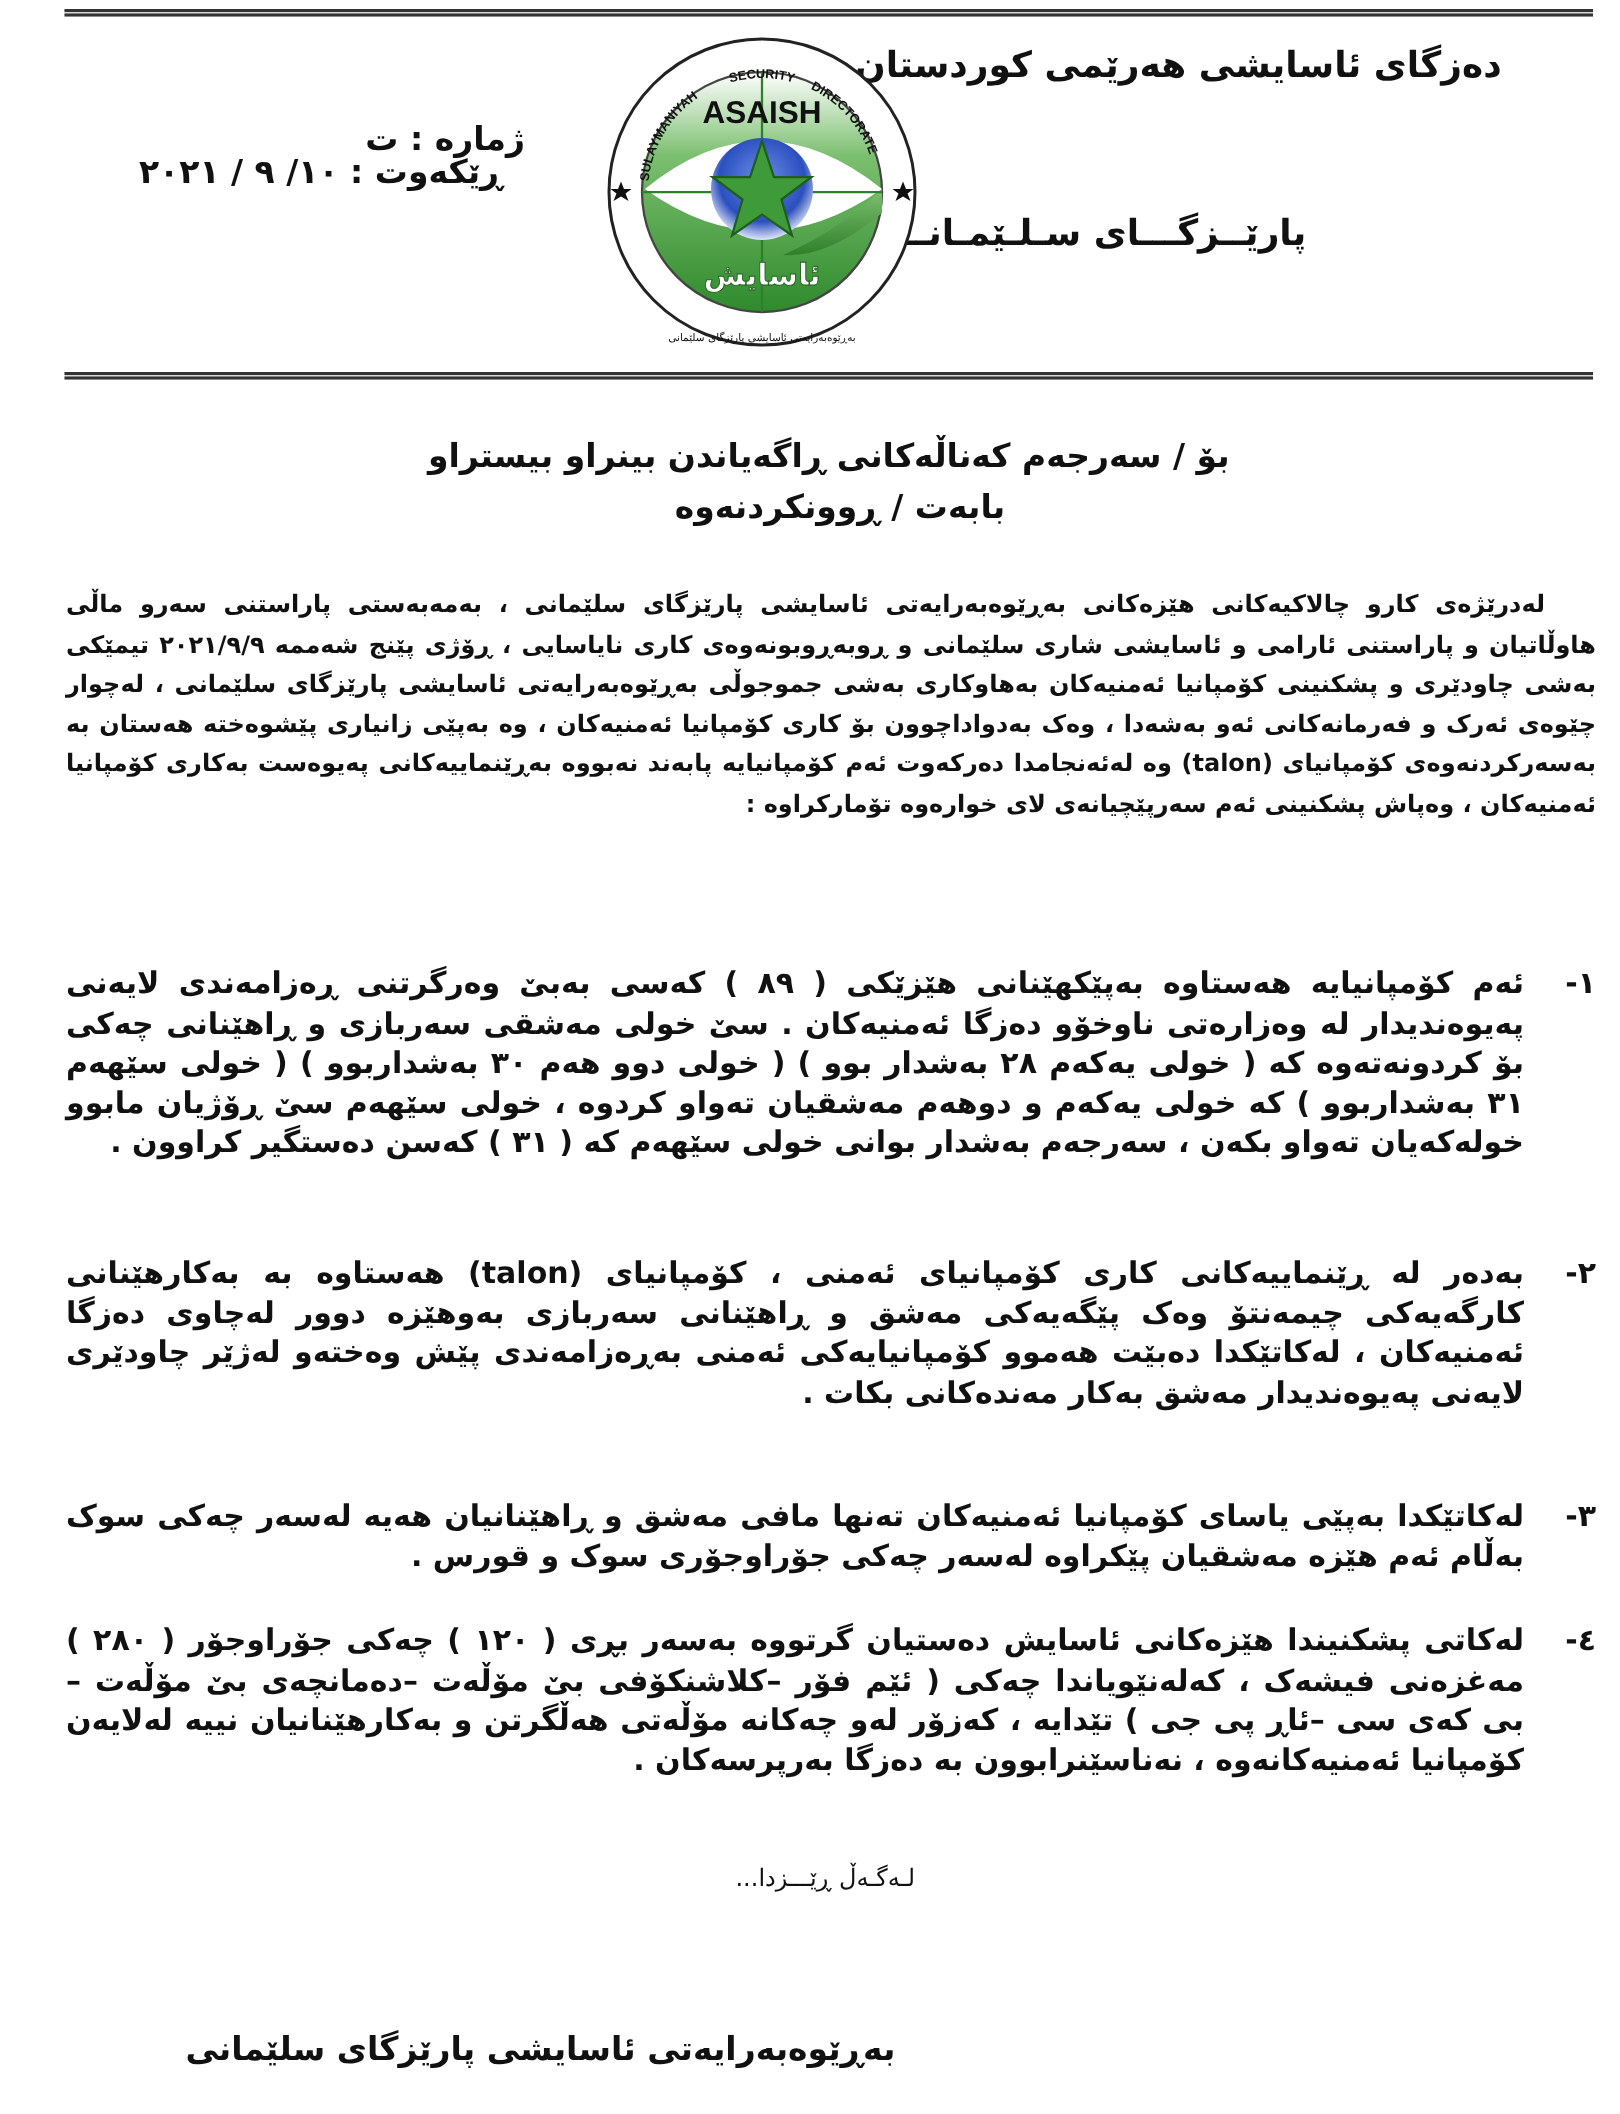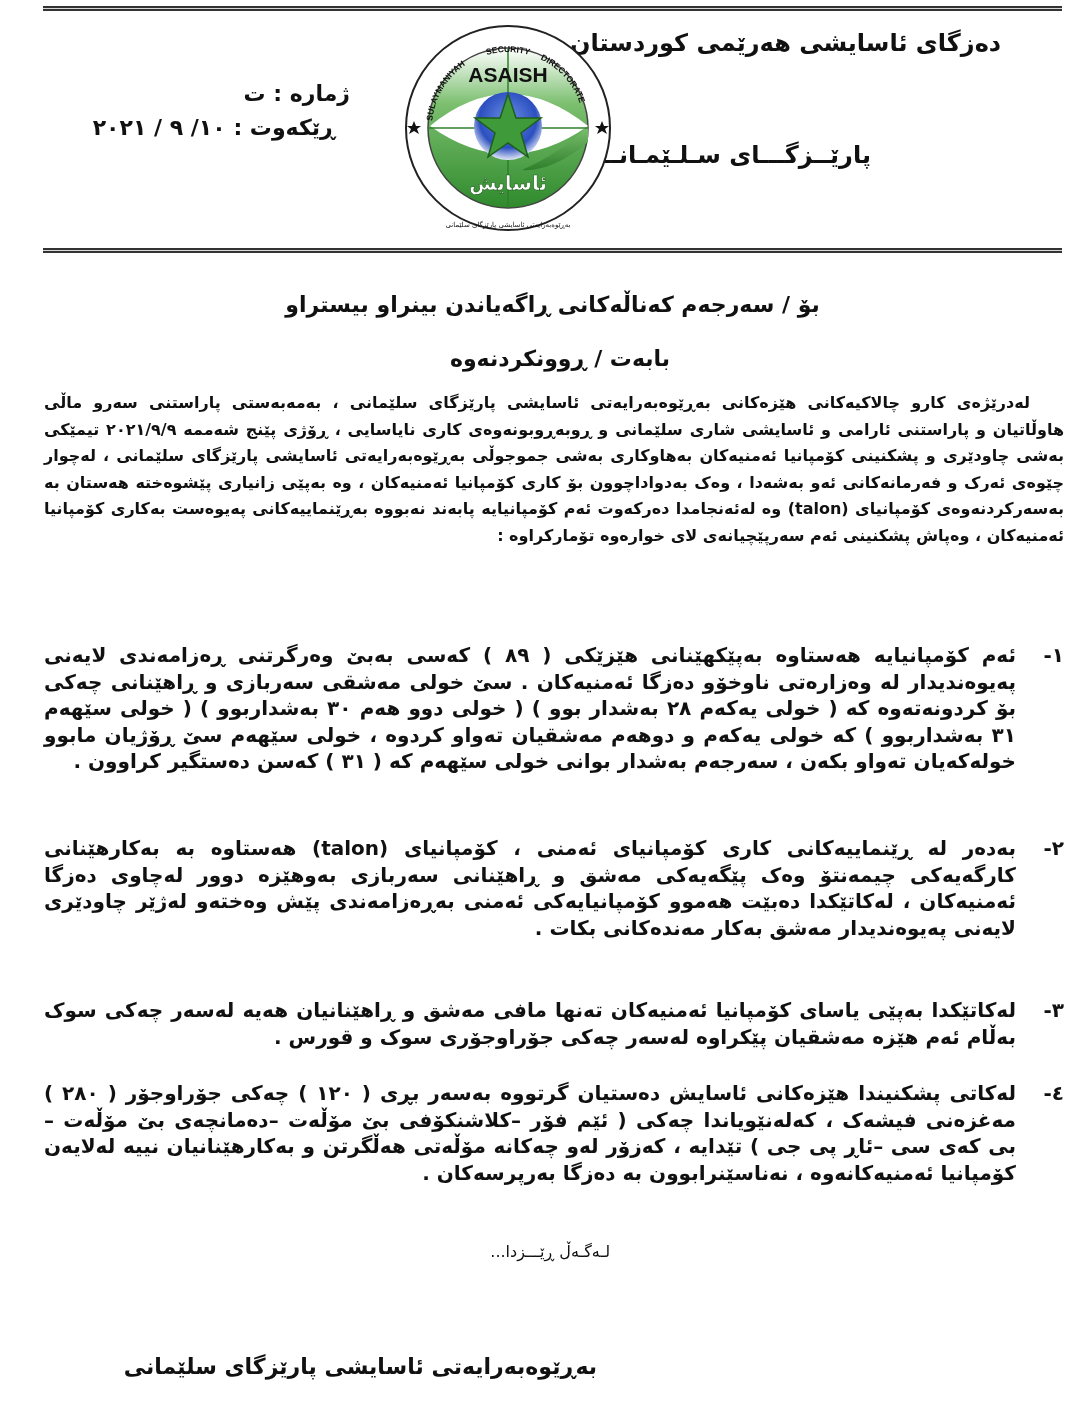--- a/index.html
+++ b/index.html
@@ -52,21 +52,21 @@
     .ref {
       position: absolute;
       direction: rtl;
       font-weight: bold;
       font-size: 22px;
       line-height: 28px;
       white-space: nowrap;
       text-align: right;
     }
     .ref.number { top: 62px; right: 730px; margin-top: 18px; }
-    .ref.date { top: 102px; right: 745px; margin-top: 12px; }
+    .ref.date { top: 102px; right: 745px; }
 
     .logo {
       position: absolute;
       left: 402px;
       top: 22px;
       width: 212px;
       height: 212px;
     }
 
     .recipient, .subject {
@@ -74,21 +74,21 @@
       left: 0; right: 0;
       text-align: center;
       direction: rtl;
       font-weight: bold;
       font-size: 22px;
       line-height: 30px;
       white-space: nowrap;
       padding-left: 25px;
     }
     .recipient { top: 290px; }
-    .subject { top: 344px; padding-left: 40px; }
+    .subject { top: 324px; padding-left: 40px; }
 
     .body-para {
       position: absolute;
       left: 44px;
       width: 1020px;
       top: 390px;
       direction: rtl;
       text-align: justify;
       text-align-last: right;
       font-weight: bold;

